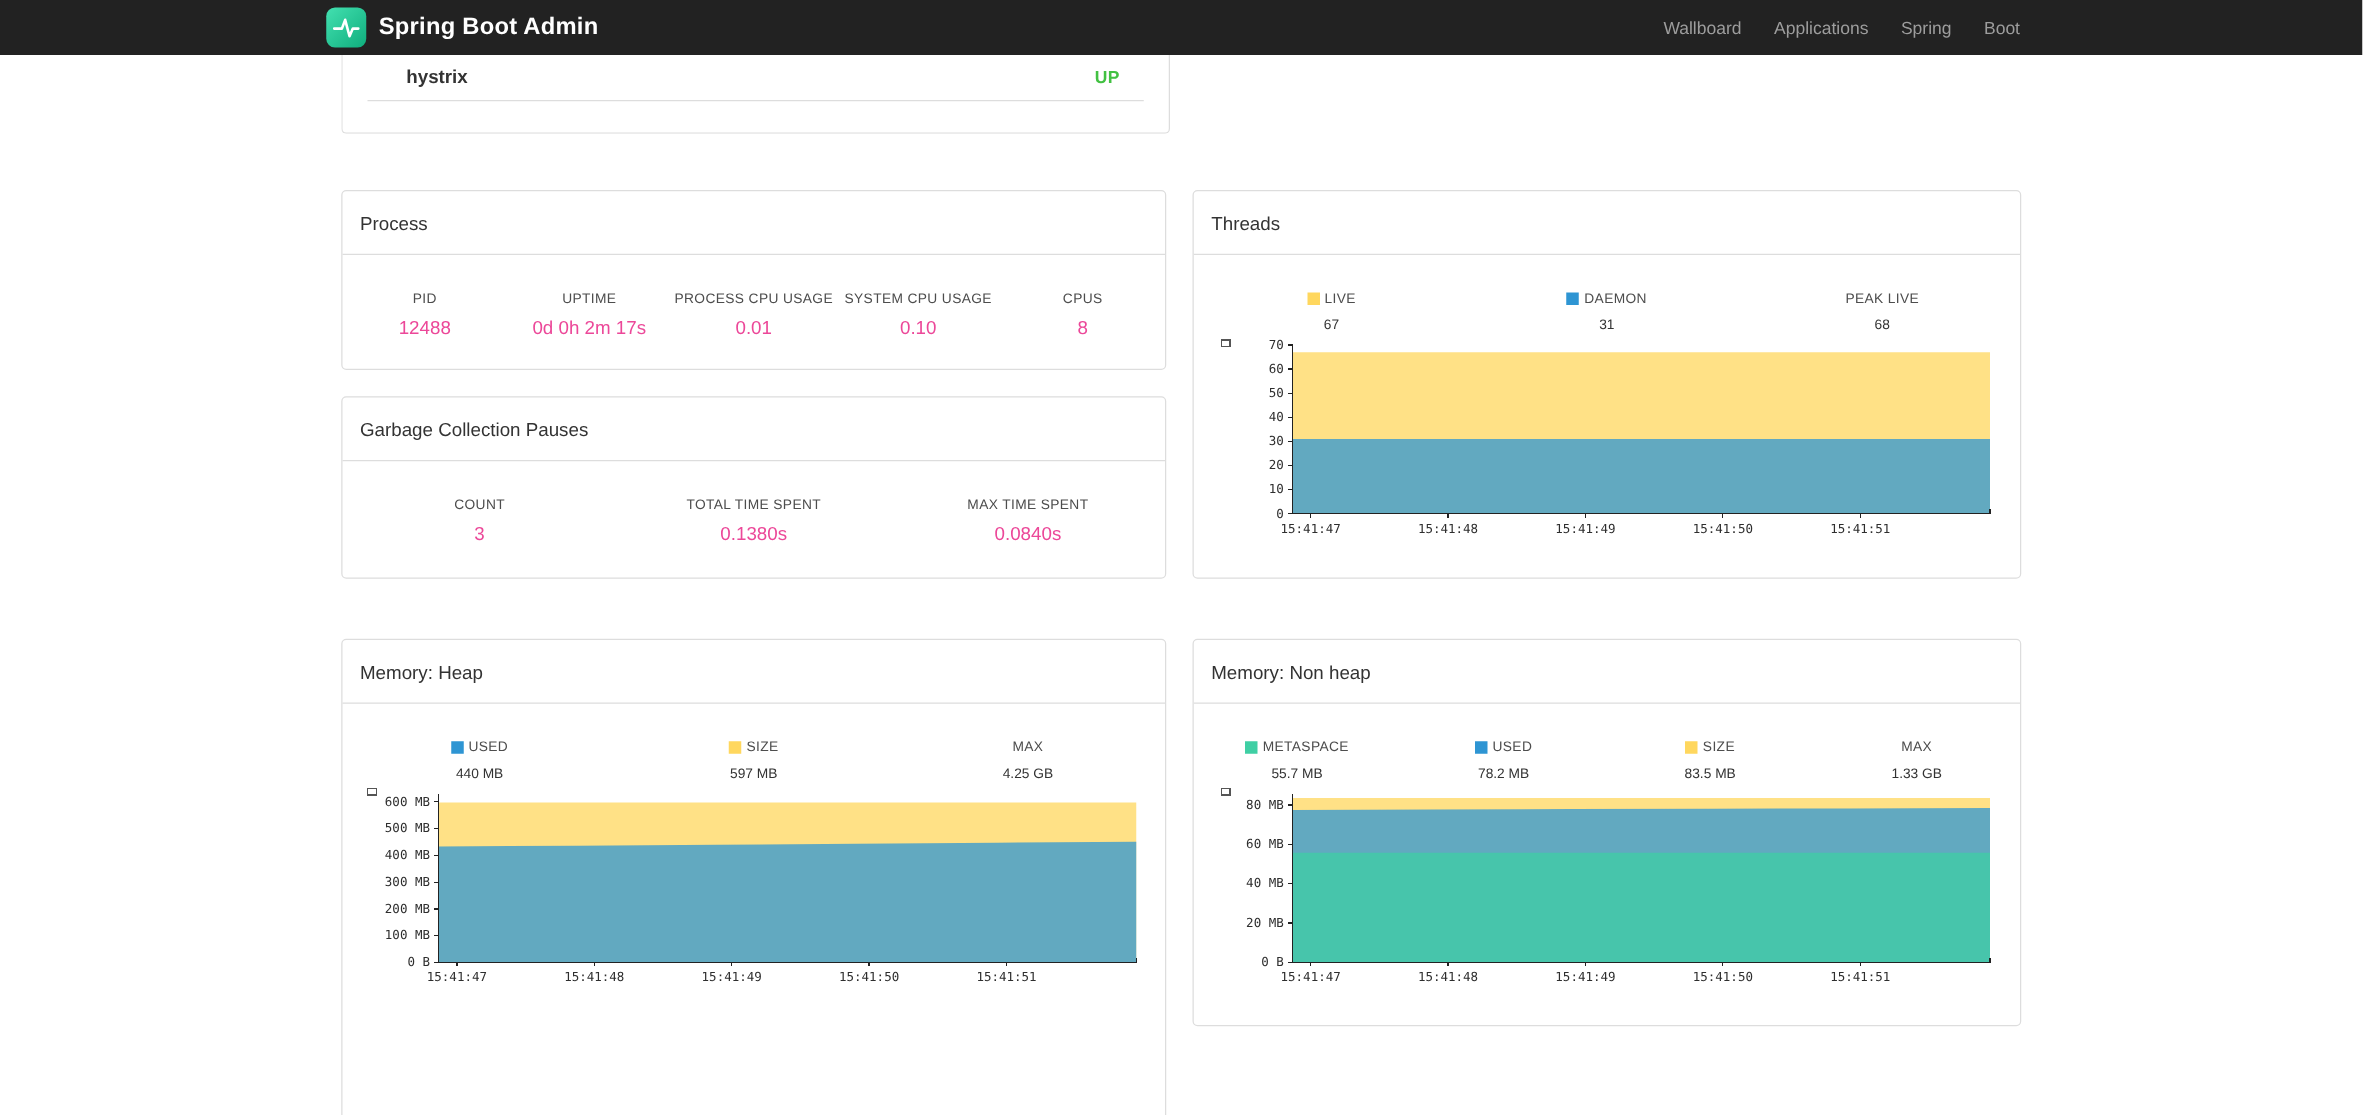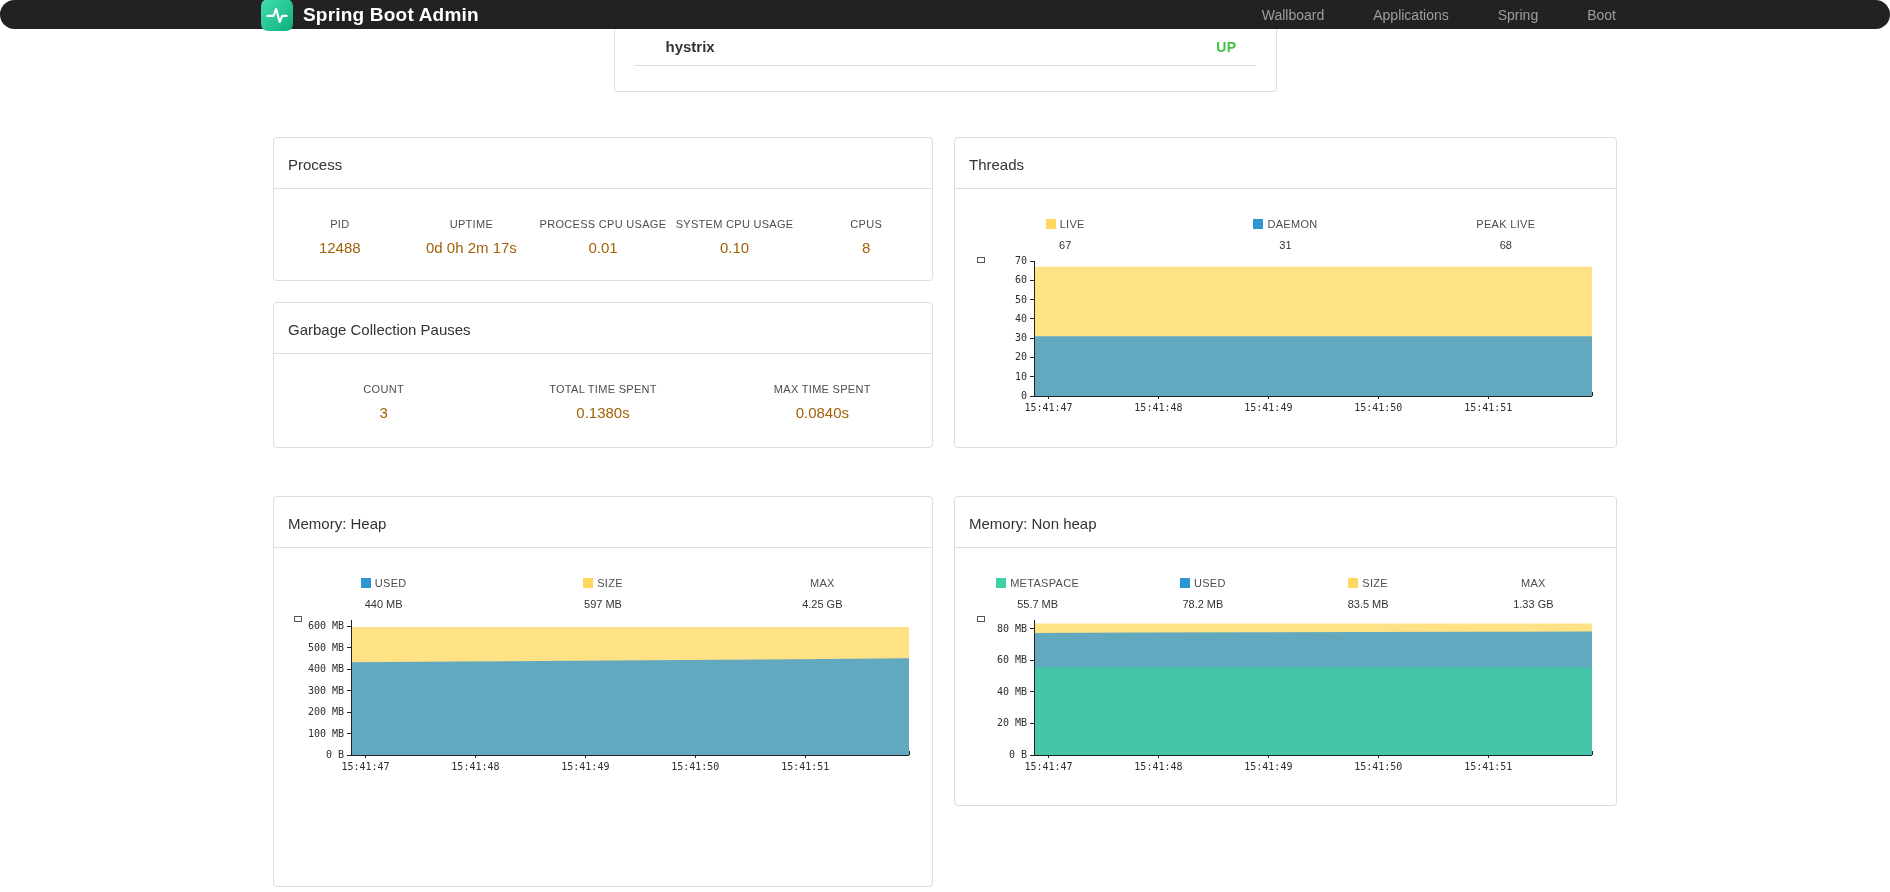--- a/index.html
+++ b/index.html
@@ -1,59 +1,59 @@
 <!DOCTYPE html>
 <html><head>
 <meta charset="utf-8">
 <style>
   * { box-sizing: border-box; margin: 0; padding: 0; }
   html,body { width:1890px; height:892px; background:#fff; overflow:hidden;
               font-family:"Liberation Sans", sans-serif; color:#333; }
   .page { width:1890px; height:892px; position:relative; }
 
   
-  .navbar { height:29px; background:#222;border-radius:16px; }
+  .navbar { height:44px; background:#222; }
   .navbar-inner { width:1368px; margin:0 auto; height:100%;
                   display:flex; align-items:center; justify-content:space-between; }
   .brand { display:flex; align-items:center; gap:10px; cursor:pointer; }
   .brand-logo { width:32px; height:32px; border-radius:7px;
                 background:linear-gradient(135deg,#43e0b0,#0fae7d);
                 display:flex; align-items:center; justify-content:center; }
   .brand-title { color:#fff; font-size:19px; font-weight:bold; letter-spacing:.2px; }
-  .nav-links { display:flex; align-items:center;gap:23px; }
+  .nav-links { display:flex; align-items:center; }
   .nav-links a { color:#9d9d9d; text-decoration:none; font-size:14px; padding:0 13px; }
 
   
   .container { width:1344px; margin:0 auto; }
   .card { background:#fff; border:1px solid #ddd; border-radius:4px; }
   .card-header { padding:18px 14px 15px; border-bottom:1px solid #ddd;
                  font-size:15px; font-weight:normal; color:#333; }
 
-  .top-row { display:flex; justify-content:center; }
+  .top-row { display:flex; justify-content:flex-start; }
   .health-card { width:663px; height:63px; border-top:none; border-radius:0 0 4px 4px; }
   .health-row { display:flex; justify-content:space-between; align-items:baseline;
                 padding:9px 39px 10px 51px; }
   .health-name { font-size:15px; font-weight:600; color:#333; }
   .health-status { font-size:14px; font-weight:bold; letter-spacing:.4px; }
   .health-divider { border-bottom:1px solid #ddd; margin:0 20px; }
 
   .grid-row { display:flex; gap:21px; }
   .row-a { margin-top:45px; }
   .row-b { margin-top:48px; }
   .col-left { width:660px; display:flex; flex-direction:column; }
   .process-card { height:144px; }
   .gc-card { height:146px; margin-top:21px; }
   .threads-card { width:663px; height:311px; }
   .heap-card { width:660px; height:391px; }
   .nonheap-card { width:663px; height:310px; }
 
   .stats { display:flex; padding-top:29px; }
   .stat { flex:1; text-align:center; }
   .stat-label { font-size:11px; color:#4d4d4d; letter-spacing:.3px; }
-  .stat-value { font-size:15px; color:#a16207; margin-top:9px; }
+  .stat-value { font-size:15px; color:#ec4899; margin-top:9px; }
 
   .legend-row { display:flex; padding-top:29px; }
   .legend-col { flex:1; text-align:center; }
   .legend-head { font-size:11px; color:#4d4d4d; letter-spacing:.3px;
                  display:flex; align-items:center; justify-content:center; gap:4px; }
   .swatch { width:10px; height:10px; display:inline-block; }
   .legend-val { font-size:11px; color:#333; margin-top:9px; }
 
   .chart-wrap { width:620px; margin:2px auto 0; }
   .chart text { font:10px "DejaVu Sans Mono", monospace; fill:#2e2e2e; }

